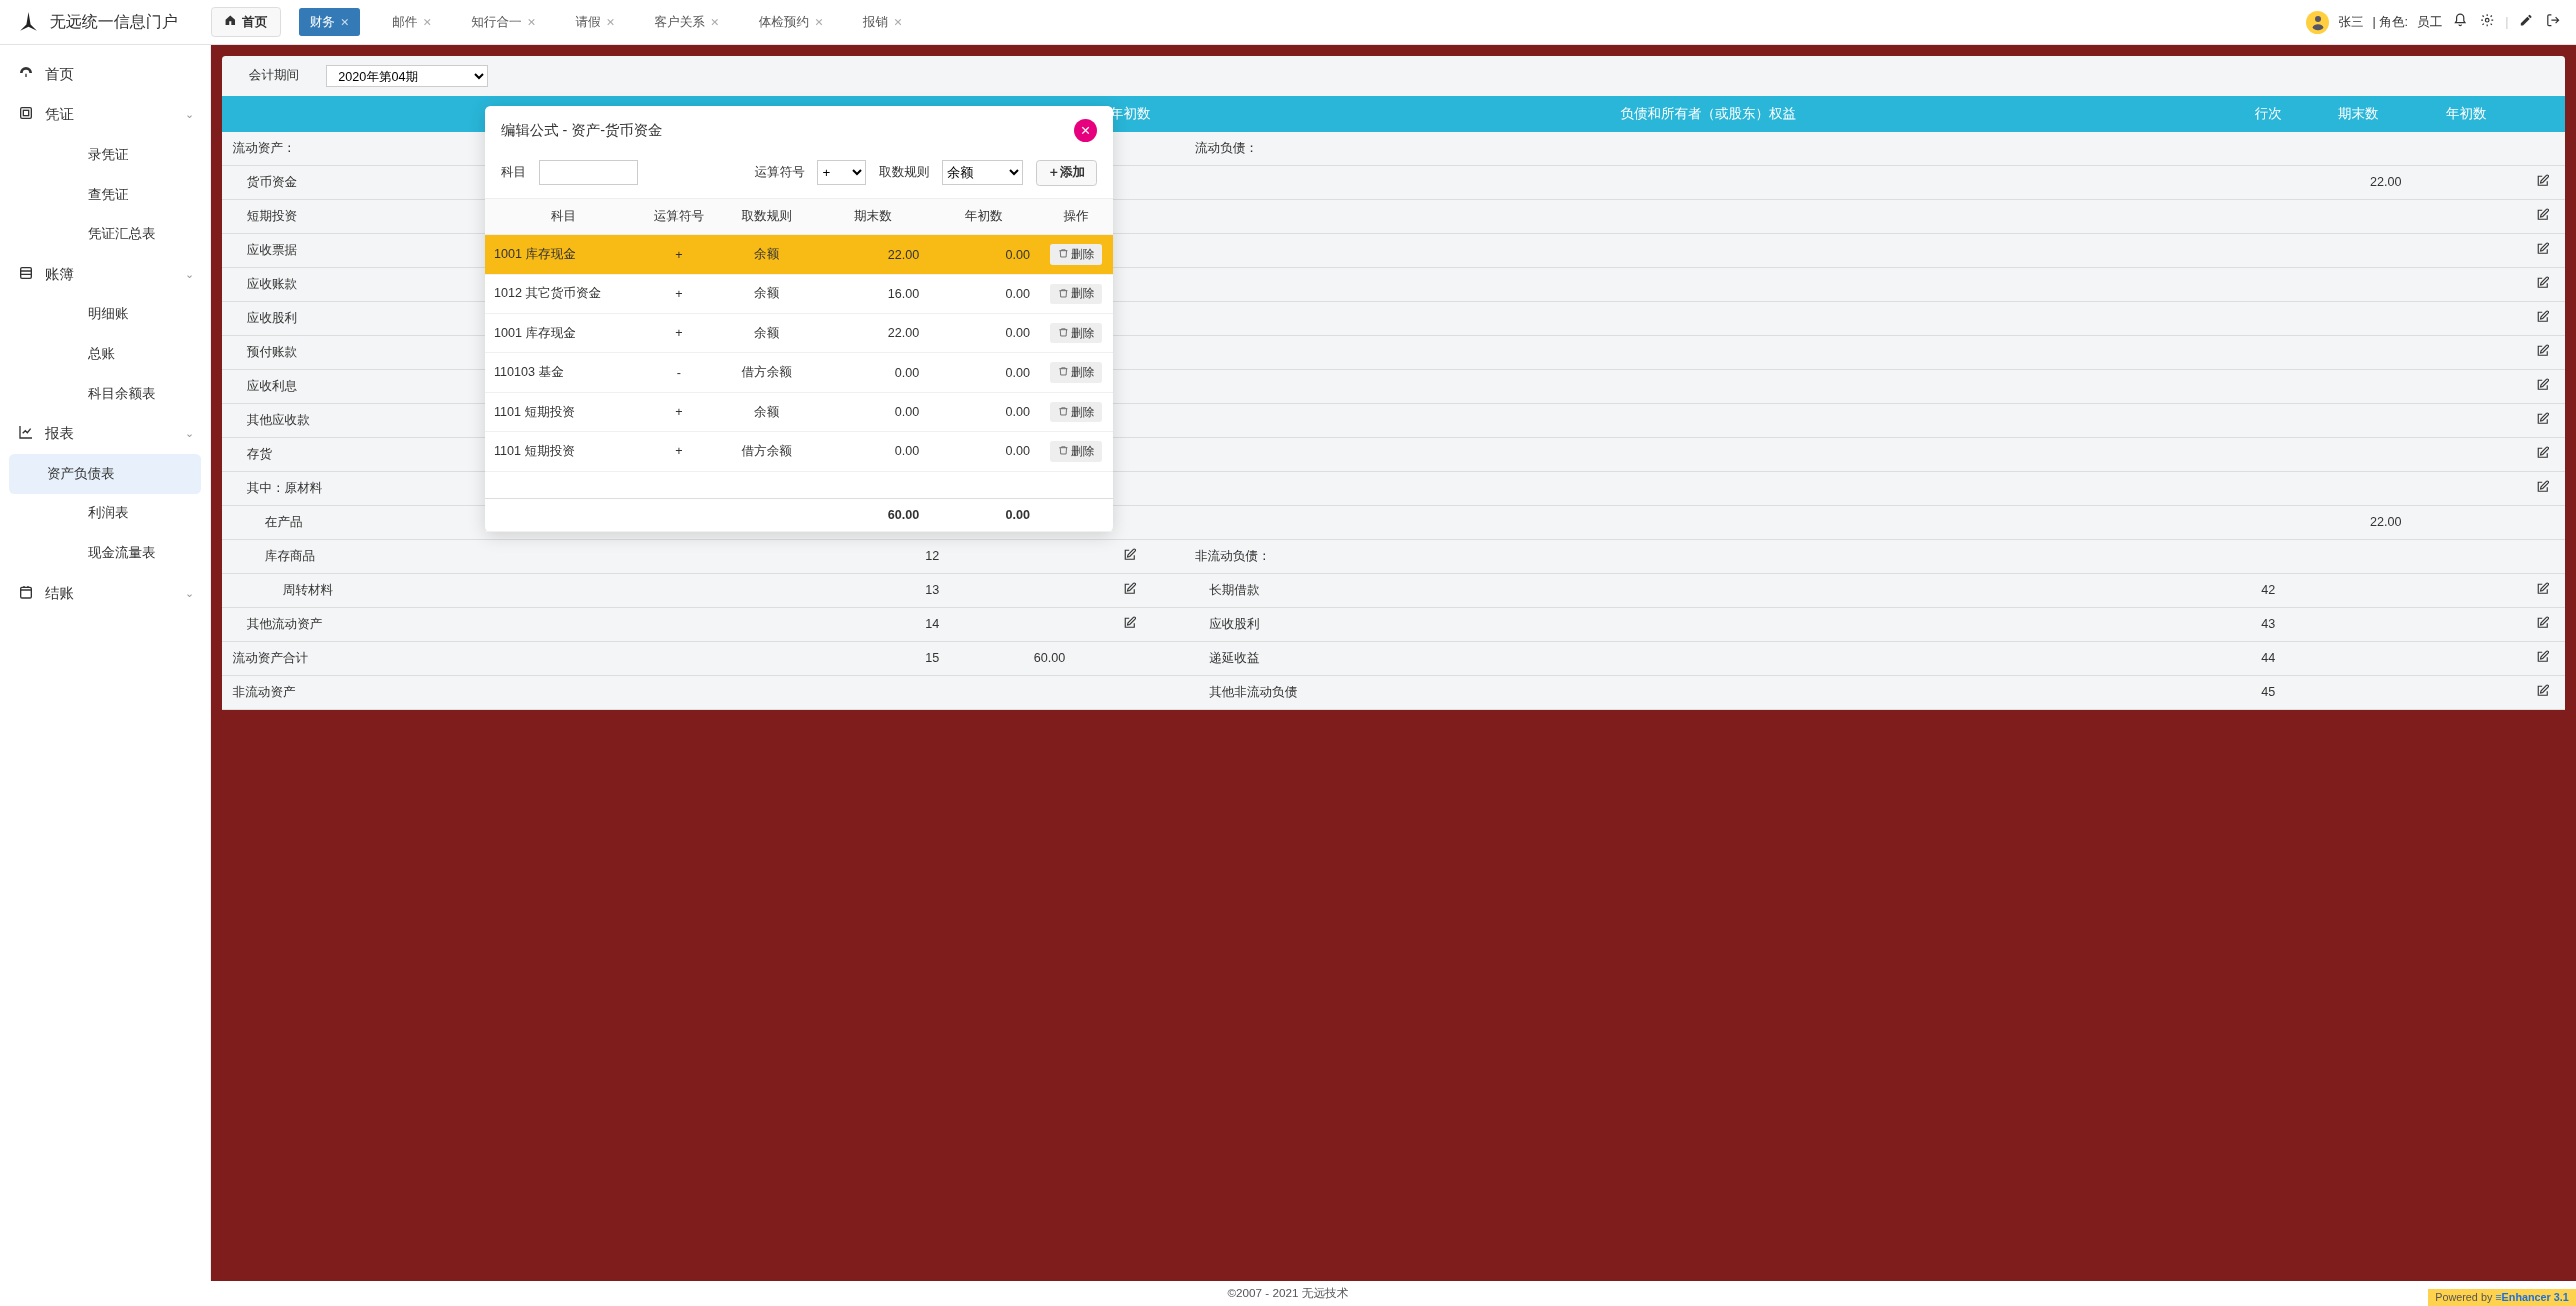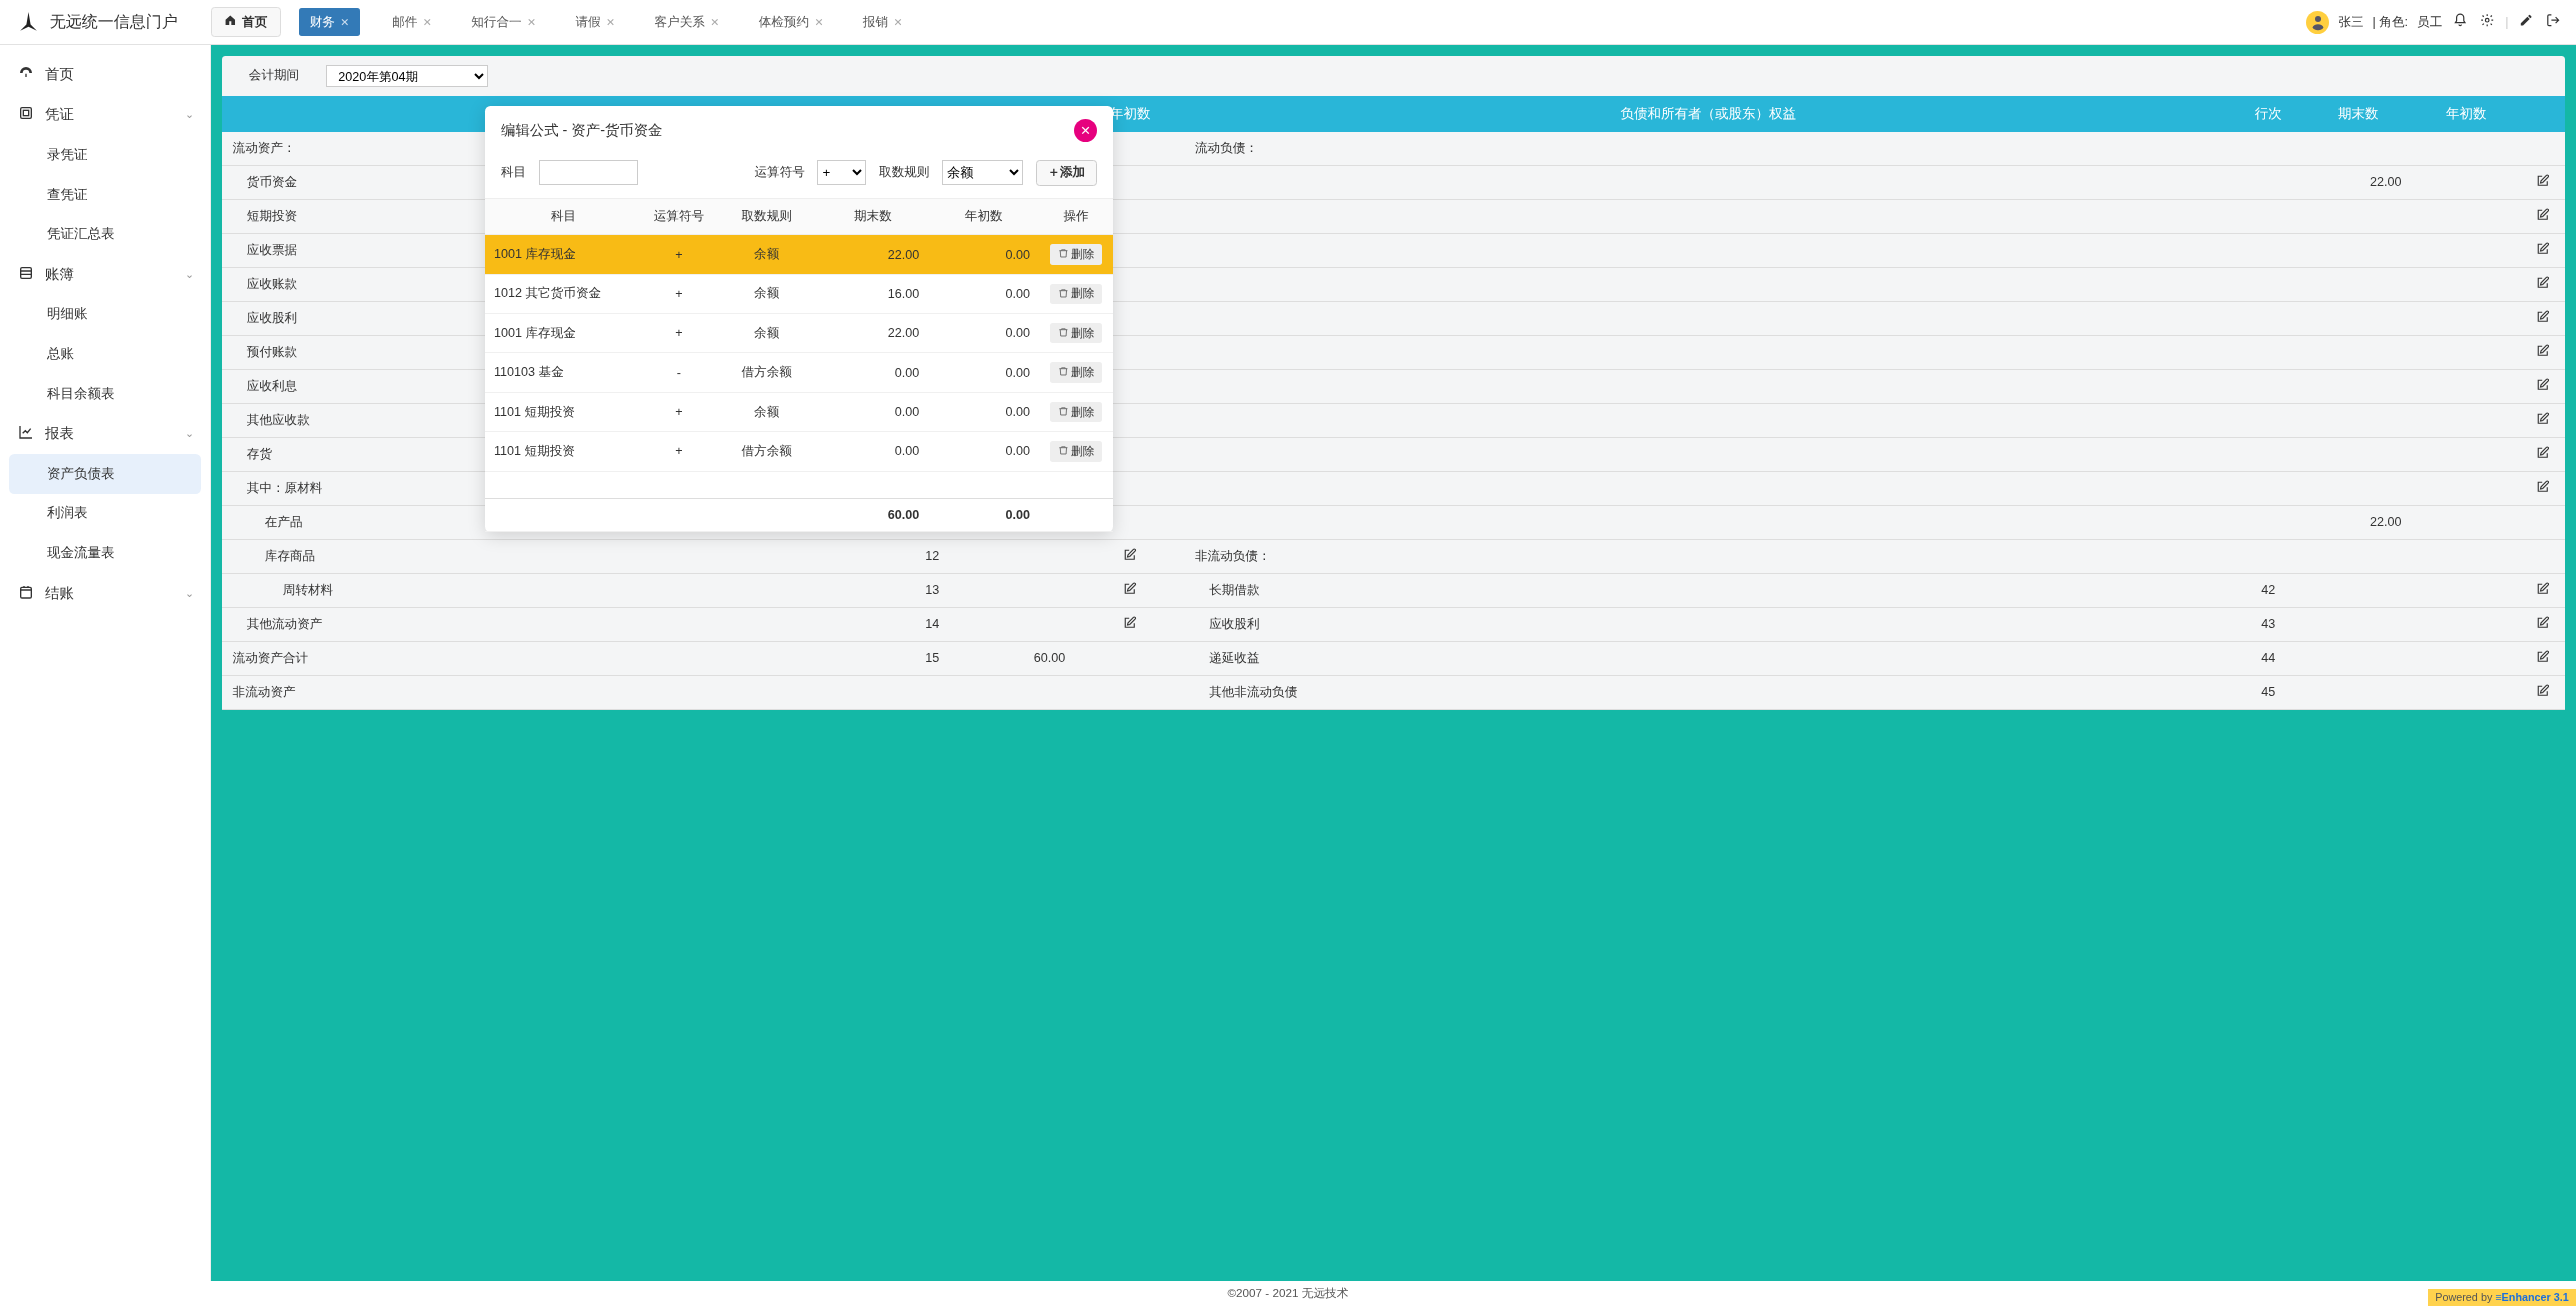--- a/index.html
+++ b/index.html
@@ -14,23 +14,23 @@
 .tab-close { margin-left: 5.4px; color: #aaa; font-size: 10.8px; }
 .tab-item.active .tab-close { color: #cde; }
 .user-area { display:flex; align-items:center; gap:9px; }
 .avatar { width:23px; height:23px; border-radius:50%; background:#ffcf3f; display:flex; align-items:center; justify-content:center; font-size:12.6px;}
 .icon-btn { width:18px; cursor:pointer; text-align:center; }
 .main-wrap { display:flex; height: calc(100vh - 45px - 25px); }
 .sidebar { width: 211px; border-right:0.9px solid #eee; overflow-y:auto; padding-top:9px;}
 .side-item { display:flex; align-items:center; padding: 10.8px 16px; cursor:pointer; font-size:14.4px; }
 .side-item .chev { margin-left:auto; color:#999; font-size:10.8px;}
 .side-item .ic { width:20px; margin-right:9px; text-align:center; font-size:14.4px;}
-.side-sub { padding: 10.8px 16px 10.8px 47px; cursor:pointer; font-size:13.5px; }
+.side-sub { padding: 10.8px 16px 10.8px 47px; cursor:pointer; font-size:13.5px;margin-left:41px; }
 .side-sub.active { background:#e7f0fb; border-radius:5.4px; margin:0 9px; padding-left:38px;}
-.content { flex:1; background:#14b8a6; padding:10.8px; position:relative; overflow:auto;}
+.content { flex:1; background:#7f1d1d; padding:10.8px; position:relative; overflow:auto;}
 .filter-bar { background:#f4f5f6; padding:9px 27px; display:flex; align-items:center; gap:27px; border-radius:3.6px 3.6px 0 0;}
 .filter-bar select { padding:3.6px 7.2px; font-size:12.6px; width:162px; height:22px; border:0.9px solid #ccc; background:#fff;}
 .data-table { width:100%; border-collapse:collapse; background:#f4f5f6; }
 .data-table thead th { background:#29b6d8; color:#fff; padding:9px 7.2px; font-weight:normal; text-align:center; font-size:13.5px;}
 .data-table td { padding:8px 10.8px; border-bottom:0.9px solid #ddd; font-size:12.6px; }
 .data-table tr.section td { font-weight:normal; }
 .col-line { text-align:center; width:72px;}
 .col-num { text-align:right; width:108px;}
 .col-act { text-align:center; width:45px;}
 .indent1 { padding-left: 25px !important;}

